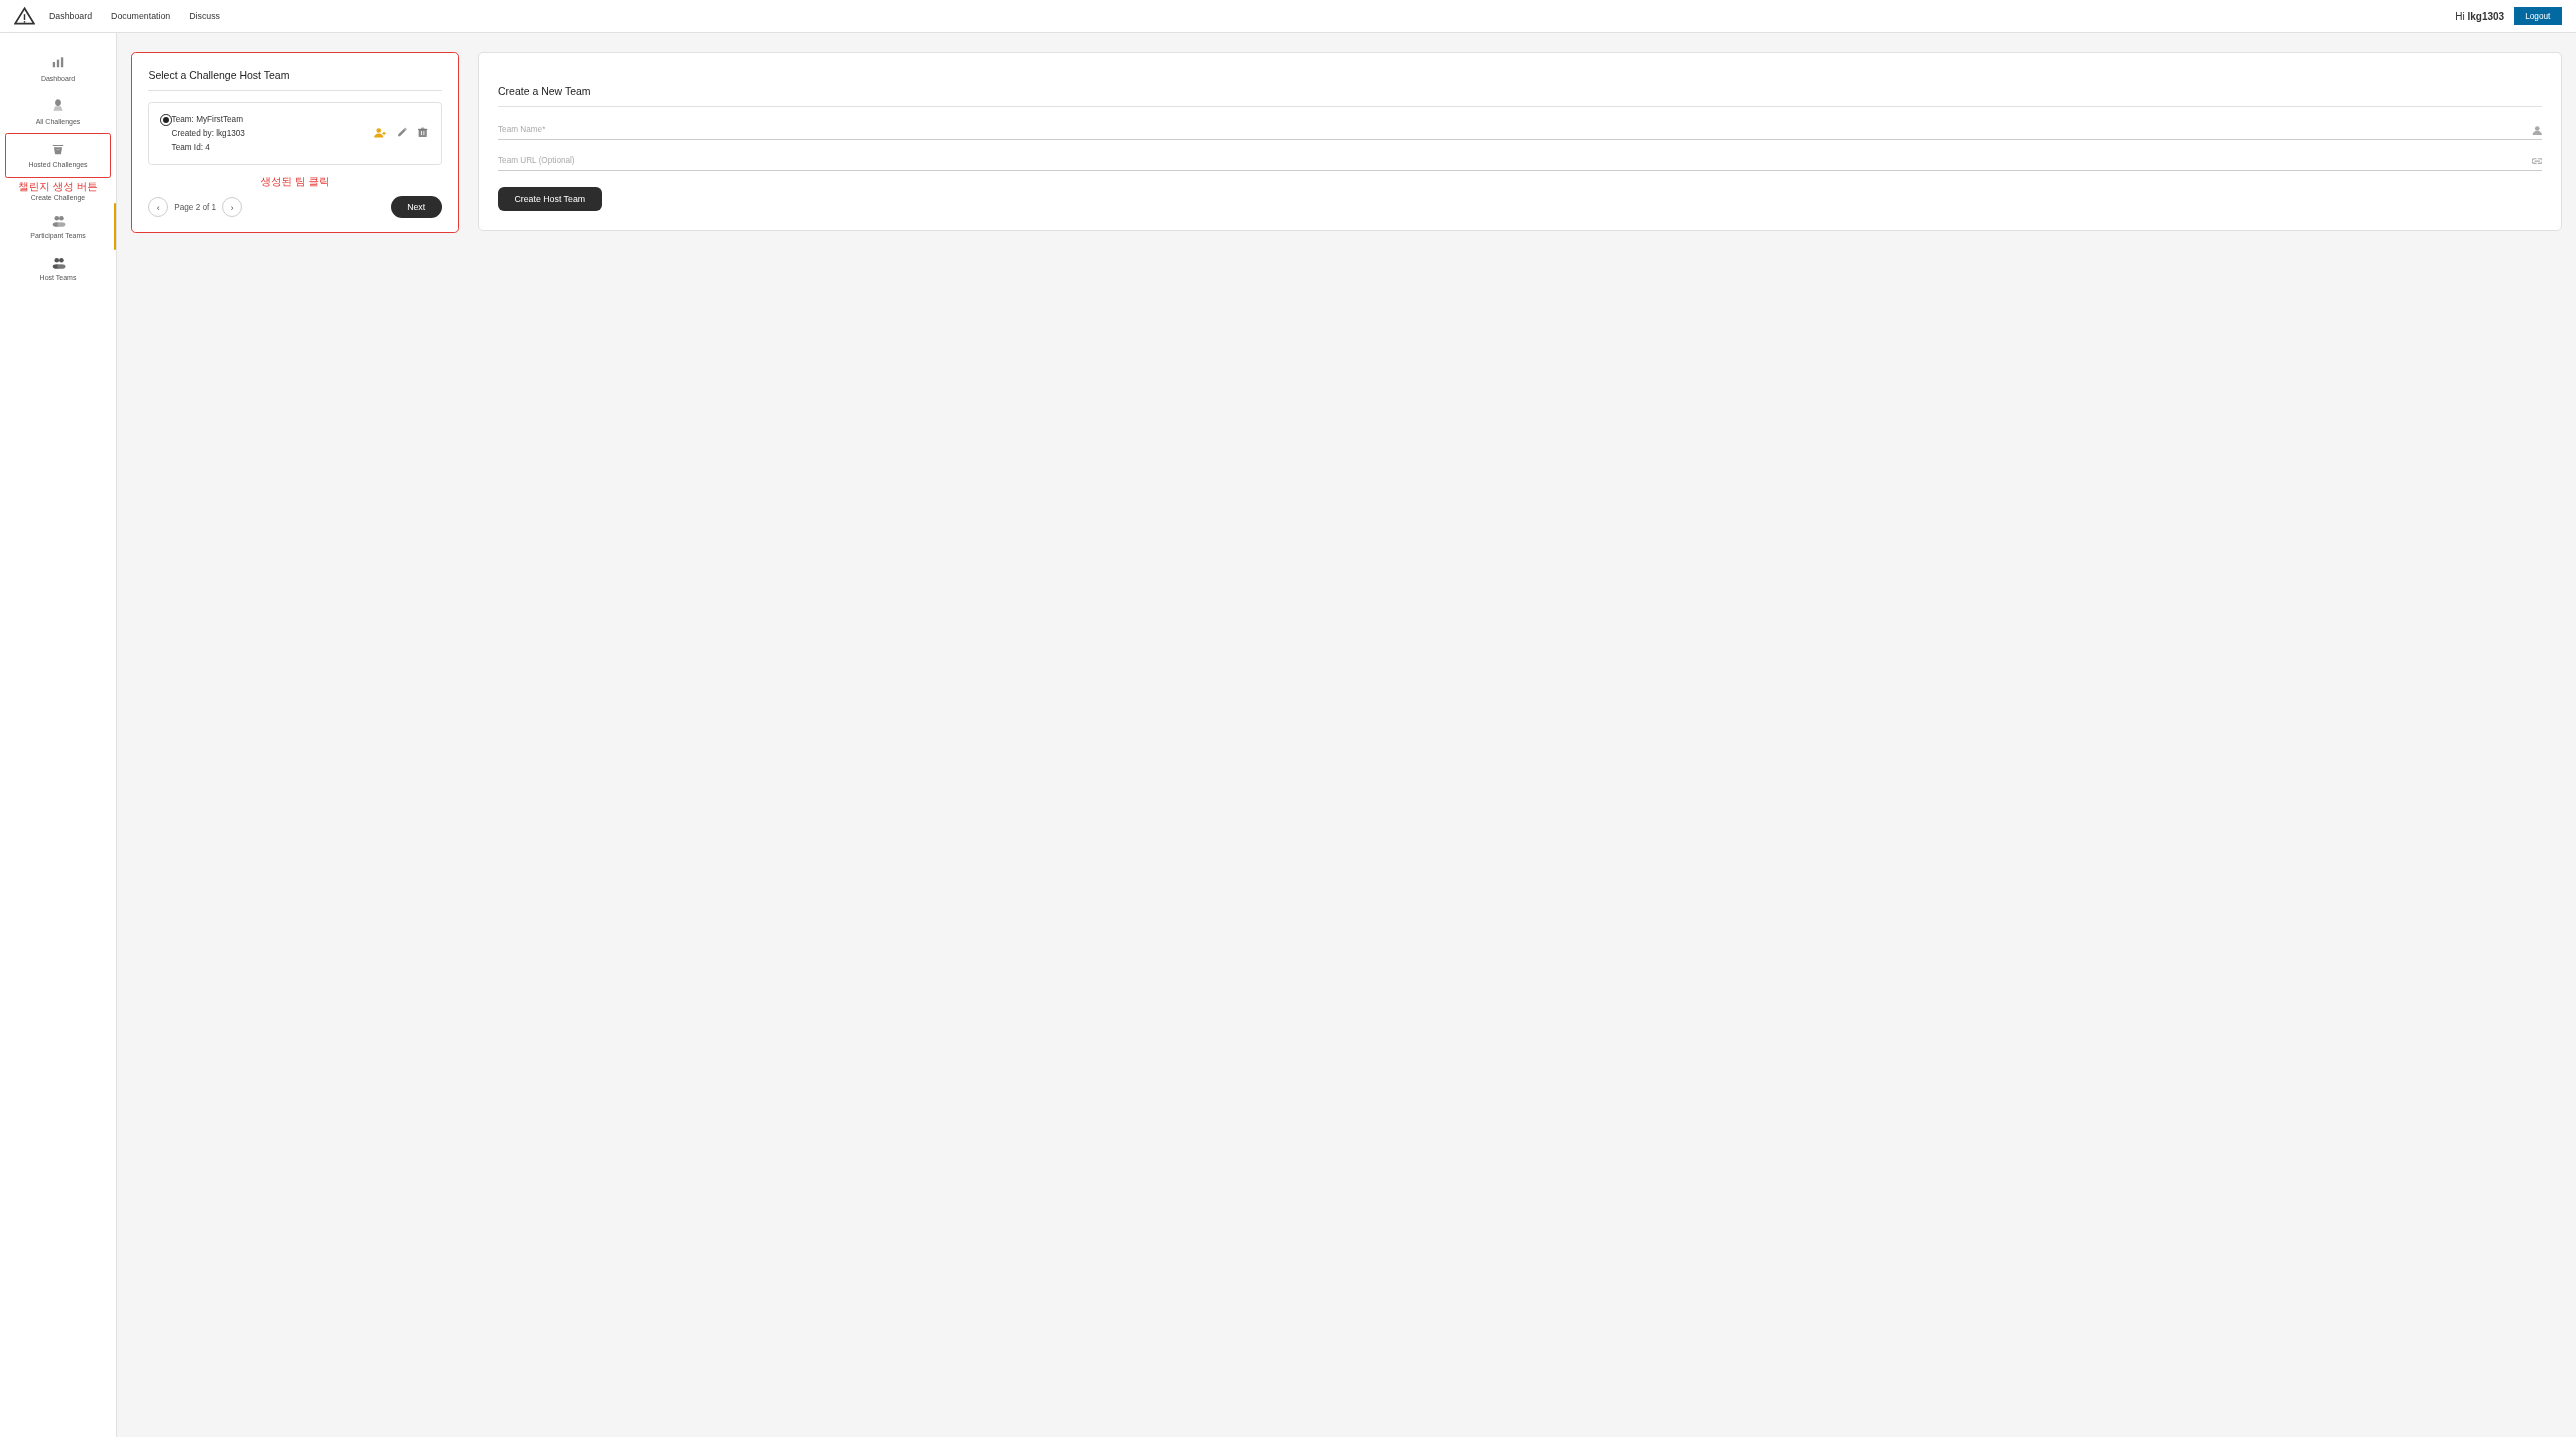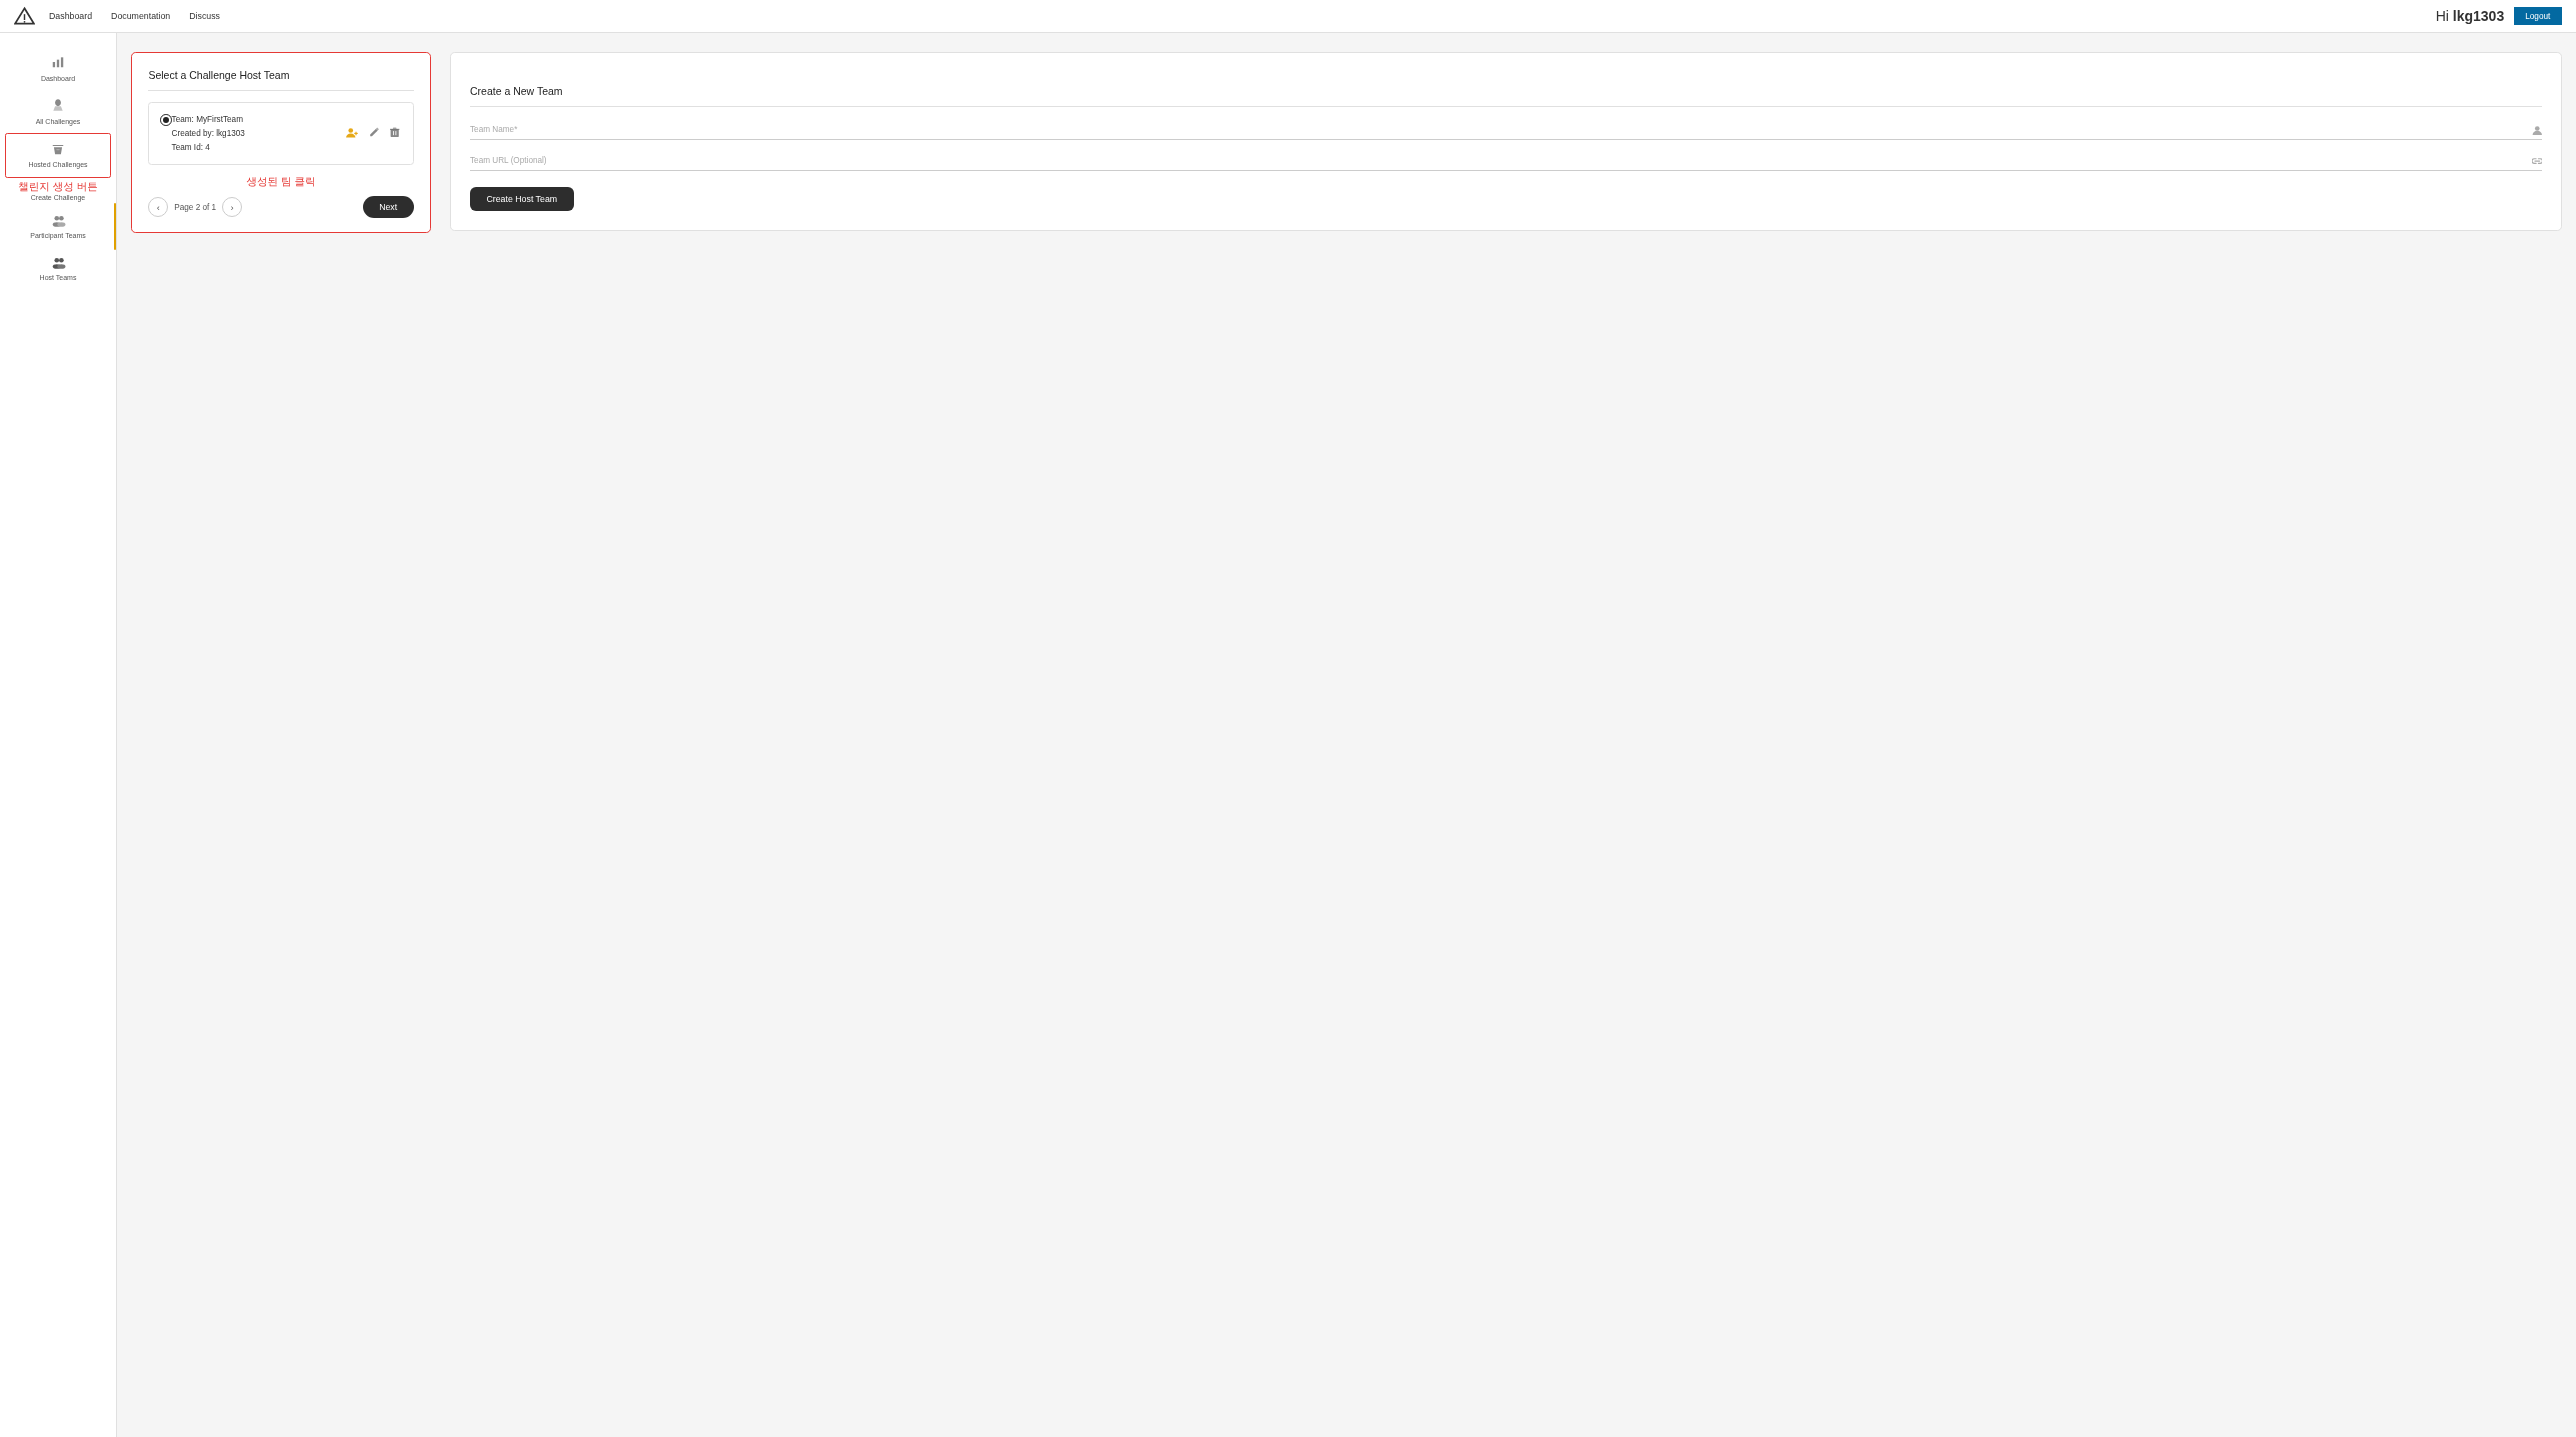--- a/index.html
+++ b/index.html
@@ -33,21 +33,21 @@
       font-size: 8.8px;
       cursor: pointer;
       text-decoration: none;
     }
     .navbar-right {
       display: flex;
       align-items: center;
       gap: 9.4px;
     }
     .navbar-greeting {
-      font-size: 14px;
+      font-size: 10px;
       color: #333;
     }
     .navbar-greeting b { font-weight: 600; }
     .logout-btn {
       background: #0369a1;
       color: #fff;
       border: none;
       border-radius: 0;
       padding: 4.7px 11.7px;
       font-size: 8.2px;
@@ -115,21 +115,21 @@
       gap: 19px;
       align-items: flex-start;
     }
 
     
     .select-team-card {
       border: 1.5px solid #e53935;
       border-radius: 4.7px;
       background: #fff;
       padding: 16.4px 16.4px 14px;
-      width: 300px;
+      width: 328px;
       flex-shrink: 0;
     }
     .select-team-title {
       font-size: 10.5px;
       font-weight: 500;
       color: #222;
       margin-bottom: 11.7px;
       padding-bottom: 8.2px;
       border-bottom: 0.6px solid #e0e0e0;
     }

